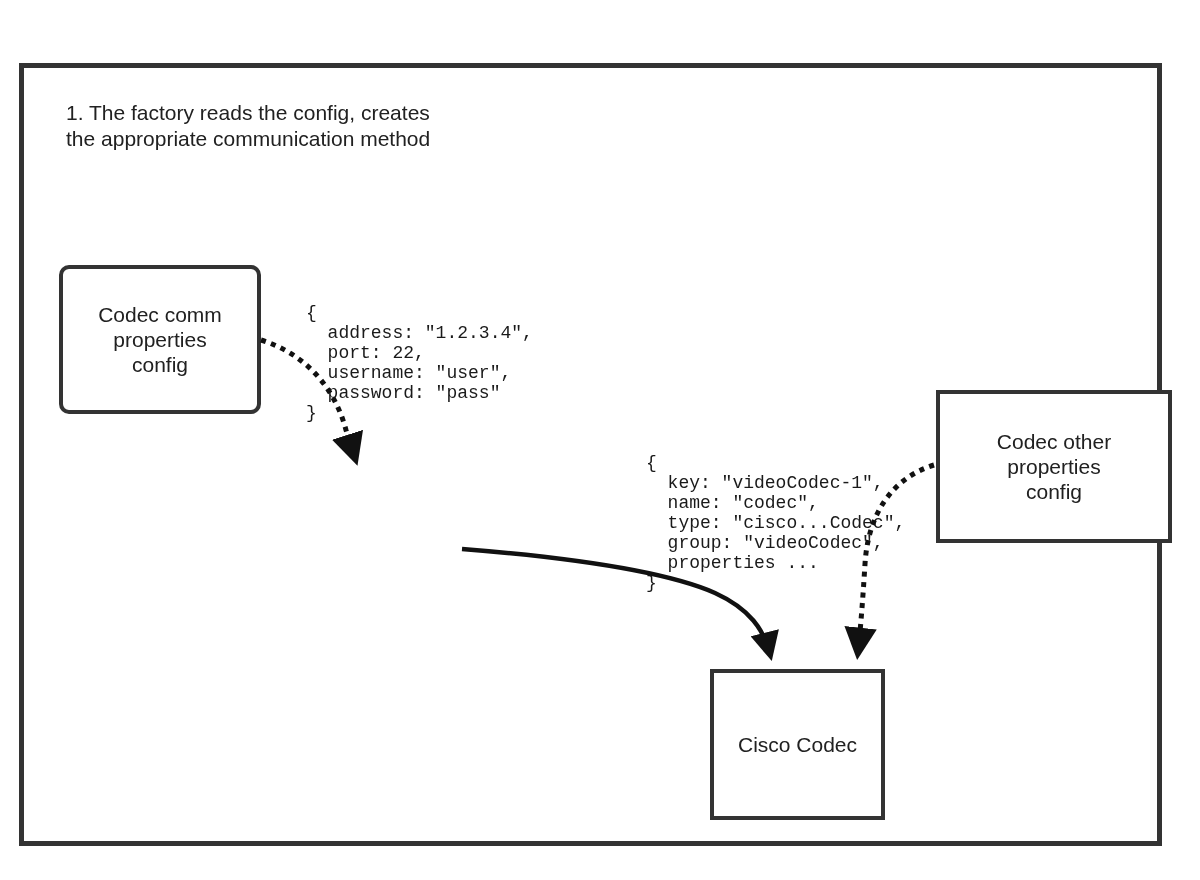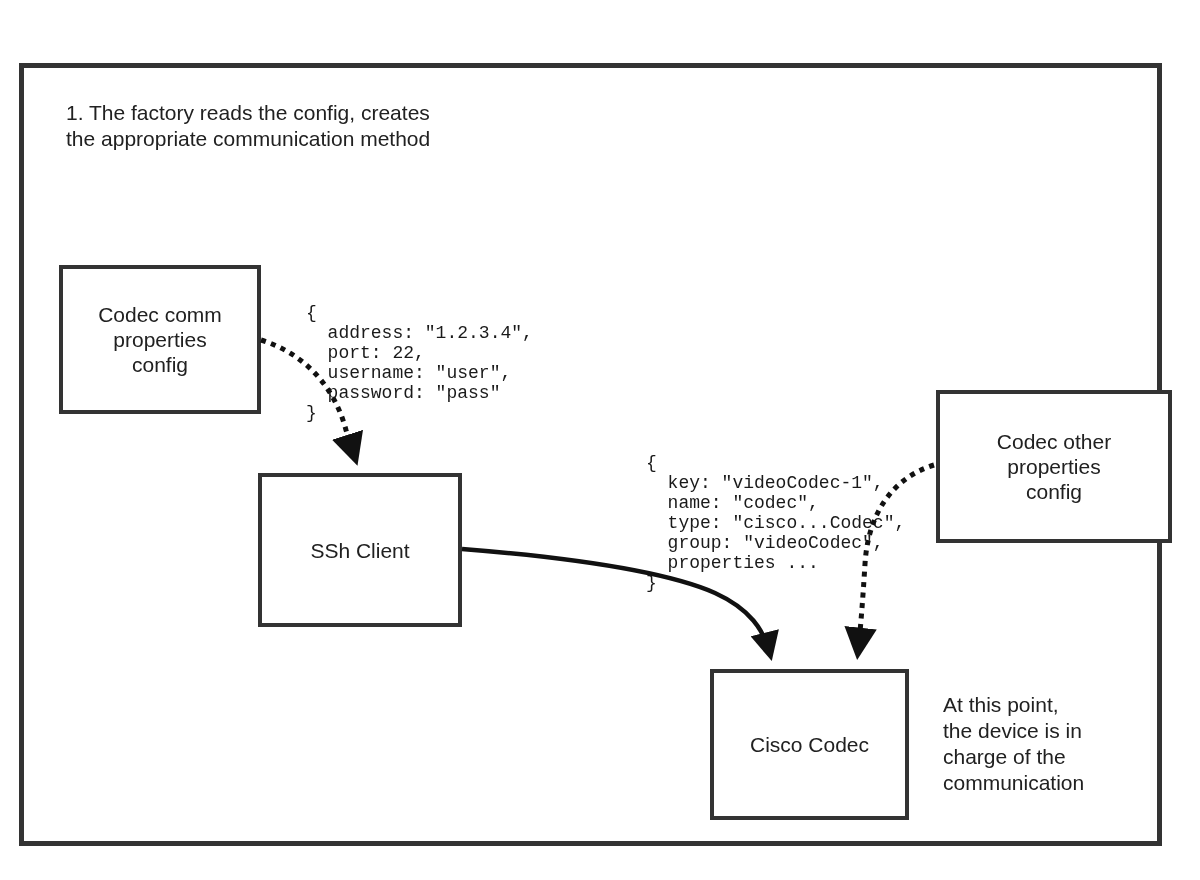--- a/index.html
+++ b/index.html
@@ -67,42 +67,35 @@
 <body>
 
 <div id="canvas">
 
   <div class="frame"></div>
 
   <div class="note" style="left:66px; top:94px;">1. The factory reads the config, creates
 the appropriate communication method</div>
 
 
-  <div class="note" style="left:943px; top:686px;">At this point,
-the device is in
-charge of the
-communication</div>
 
-  <div class="box" style="left:59px; top:259px; width:202px; height:149px;">
+  <div class="box" style="left:59px; top:259px; width:202px; height:149px;border-radius:10px;">
     <div class="box-label">Codec comm
 properties
 config</div>
   </div>
 
-  <div class="box" style="left:258px; top:467px; width:204px; height:154px;">
-    <div class="box-label">SSh Client</div>
-  </div>
 
   <div class="box" style="left:936px; top:384px; width:236px; height:153px;">
     <div class="box-label">Codec other
 properties
 config</div>
   </div>
 
-  <div class="box" style="left:710px; top:663px; width:199px; height:151px;">
+  <div class="box" style="left:710px; top:663px; width:175px; height:151px;">
     <div class="box-label">Cisco Codec</div>
   </div>
 
   <div class="code" style="left:306px; top:297px;">{
   address: "1.2.3.4",
   port: 22,
   username: "user",
   password: "pass"
 }</div>
 

